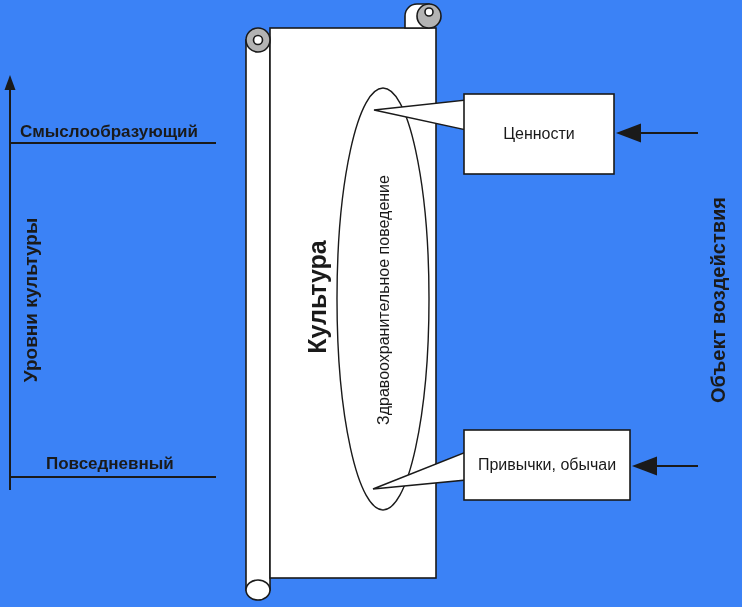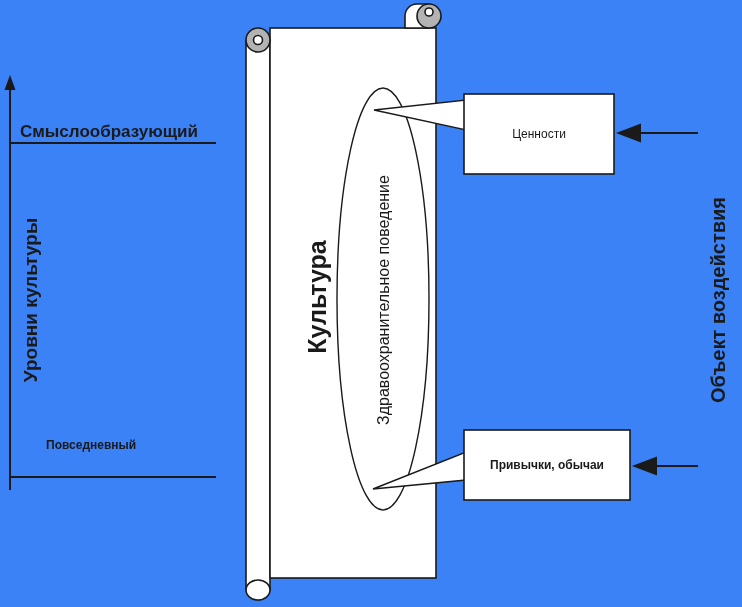--- a/index.html
+++ b/index.html
@@ -32,21 +32,21 @@
     white-space: nowrap;
     transform: translate(-50%, -50%) rotate(-90deg);
   }
   .box-label {
     position: absolute;
     display: flex;
     align-items: center;
     justify-content: center;
     text-align: right;
     color: #1a1a1a;
-    font-size: 12px;
+    font-size: 16px;
   }
 </style>
 </head>
 <body>
 
 <div class="stage">
 
   <svg width="742" height="607" viewBox="0 0 742 607">
 
     <g fill="none" stroke-width="2" stroke="#1a1a1a">
@@ -78,27 +78,27 @@
     <g stroke-width="2" stroke="#1a1a1a">
       <line x1="698" y1="133" x2="640" y2="133"></line>
       <polygon points="616,133 641,123.5 641,142.5" fill="#1a1a1a" stroke="none"></polygon>
       <line x1="698" y1="466" x2="656" y2="466"></line>
       <polygon points="632,466 657,456.5 657,475.5" fill="#1a1a1a" stroke="none"></polygon>
     </g>
   </svg>
 
   <div class="label bold" style="left:20px; top:122px; font-size:17px;">Смыслообразующий</div>
 
-  <div class="label bold" style="left:46px; top:438px; font-size:12px;">Повседневный</div>
+  <div class="label bold" style="left:46px; top:454px; font-size:17px;">Повседневный</div>
 
   <div class="vtext bold" style="left:31px; top:300px; font-size:19px;">Уровни культуры</div>
 
   <div class="vtext bold" style="left:317px; top:297px; font-size:25px;">Культура</div>
 
   <div class="vtext" style="left:384px; top:300px; font-size:16px;">Здравоохранительное поведение</div>
 
   <div class="box-label" style="left:464px; top:94px; width:150px; height:80px;">Ценности</div>
 
-  <div class="box-label" style="left:464px; top:430px; width:166px; height:70px;font-weight:bold;">Привычки, обычаи</div>
+  <div class="box-label" style="left:464px; top:430px; width:166px; height:70px;">Привычки, обычаи</div>
 
   <div class="vtext bold" style="left:718px; top:300px; font-size:20px;">Объект воздействия</div>
 
 </div>
 
 </body></html>

